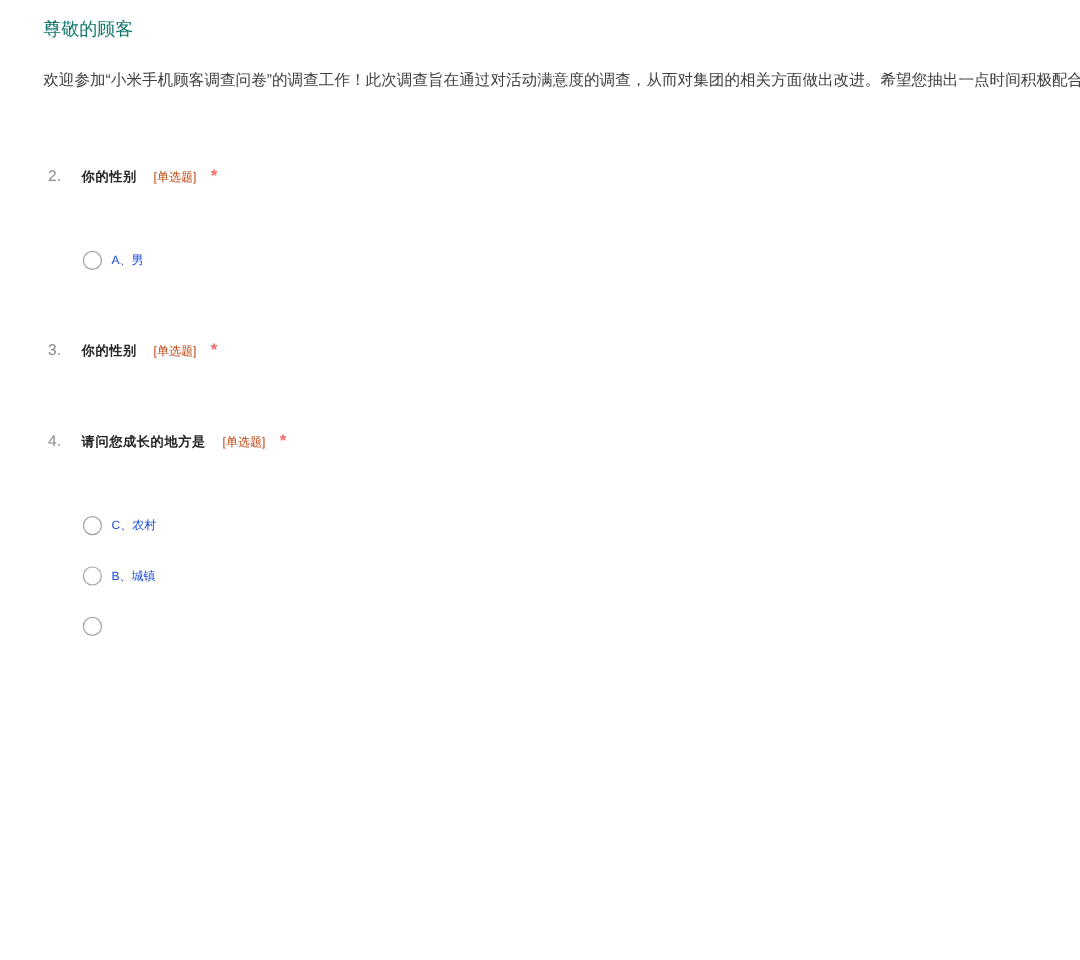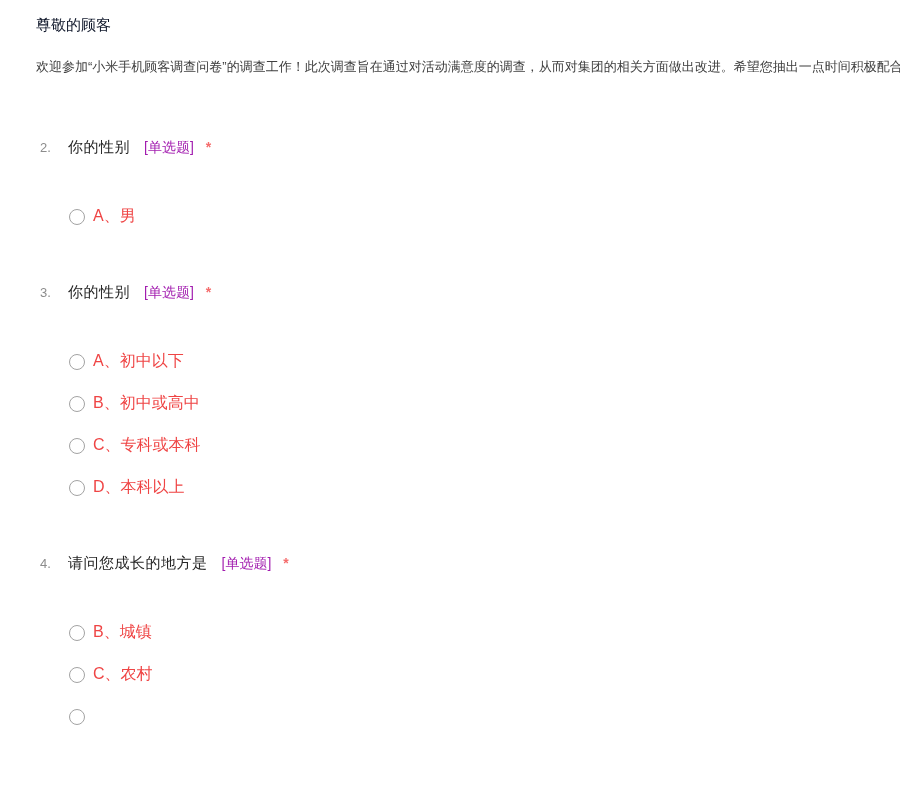--- a/index.html
+++ b/index.html
@@ -7,21 +7,21 @@
   body {
     background: #ffffff;
     overflow: hidden;
     font-family: "Liberation Sans", "DejaVu Sans", sans-serif;
   }
   .page { padding: 16px 0 0 36px; width: 900px; }
 
   .greeting {
     font-size: 15px;
     line-height: 18px;
-    color: #0f172a;
+    color: #0f766e;
     font-family: Liberation Serif, serif;
   }
   .intro {
     margin-top: 26px;
     font-size: 13px;
     line-height: 14px;
     color: #404040;
     white-space: nowrap;
     overflow: hidden;
     width: 864px; 
@@ -37,29 +37,29 @@
     margin-bottom: 52px;
   }
   .q-number {
     flex: none;
     width: 32px;
     padding-left: 4px;
     font-size: 13px;
     color: #8c8c8c;
   }
   .q-title {
-    font-size: 15px;
-    font-weight: normal;
+    font-size: 11px;
+    font-weight: bold;
     color: #262626;
     letter-spacing: 0.5px;
   }
   .q-tag {
     margin-left: 14px;
-    font-size: 14px;
-    color: #a21caf;
+    font-size: 10px;
+    color: #c2410c;
   }
   .q-required {
     margin-left: 12px;
     font-size: 14px;
     font-weight: bold;
     color: #f56c6c;
   }
 
   .options { padding-left: 33px; }
   .option {
@@ -71,22 +71,22 @@
   .radio {
     flex: none;
     width: 16px;
     height: 16px;
     border: 1px solid #a3a3a3;
     border-radius: 50%;
     background: #ffffff;
   }
   .opt-label {
     margin-left: 8px;
-    font-size: 16px;
-    color: #ef4444;
+    font-size: 10px;
+    color: #1d4ed8;
   }
 </style>
 </head>
 <body>
 
 <div class="page">
 
   <div class="greeting">尊敬的顾客</div>
 
   <div class="intro">欢迎参加“小米手机顾客调查问卷”的调查工作！此次调查旨在通过对活动满意度的调查，从而对集团的相关方面做出改进。希望您抽出一点时间积极配合我们的调查</div>
@@ -106,55 +106,37 @@
     </div>
   </div>
 
   <div class="question">
     <div class="q-header">
       <span class="q-number">3.</span>
       <span class="q-title">你的性别</span>
       <span class="q-tag">[单选题]</span>
       <span class="q-required">*</span>
     </div>
-    <div class="options">
-      <div class="option">
-        <span class="radio"></span>
-        <span class="opt-label">A、初中以下</span>
-      </div>
-      <div class="option">
-        <span class="radio"></span>
-        <span class="opt-label">B、初中或高中</span>
-      </div>
-      <div class="option">
-        <span class="radio"></span>
-        <span class="opt-label">C、专科或本科</span>
-      </div>
-      <div class="option">
-        <span class="radio"></span>
-        <span class="opt-label">D、本科以上</span>
-      </div>
-    </div>
   </div>
 
   <div class="question">
     <div class="q-header">
       <span class="q-number">4.</span>
       <span class="q-title">请问您成长的地方是</span>
       <span class="q-tag">[单选题]</span>
       <span class="q-required">*</span>
     </div>
     <div class="options">
       <div class="option">
         <span class="radio"></span>
-        <span class="opt-label">B、城镇</span>
+        <span class="opt-label">C、农村</span>
       </div>
       <div class="option">
         <span class="radio"></span>
-        <span class="opt-label">C、农村</span>
+        <span class="opt-label">B、城镇</span>
       </div>
       <div class="option">
         <span class="radio"></span>
         <span class="opt-label"></span>
       </div>
     </div>
   </div>
 
 </div>
 

